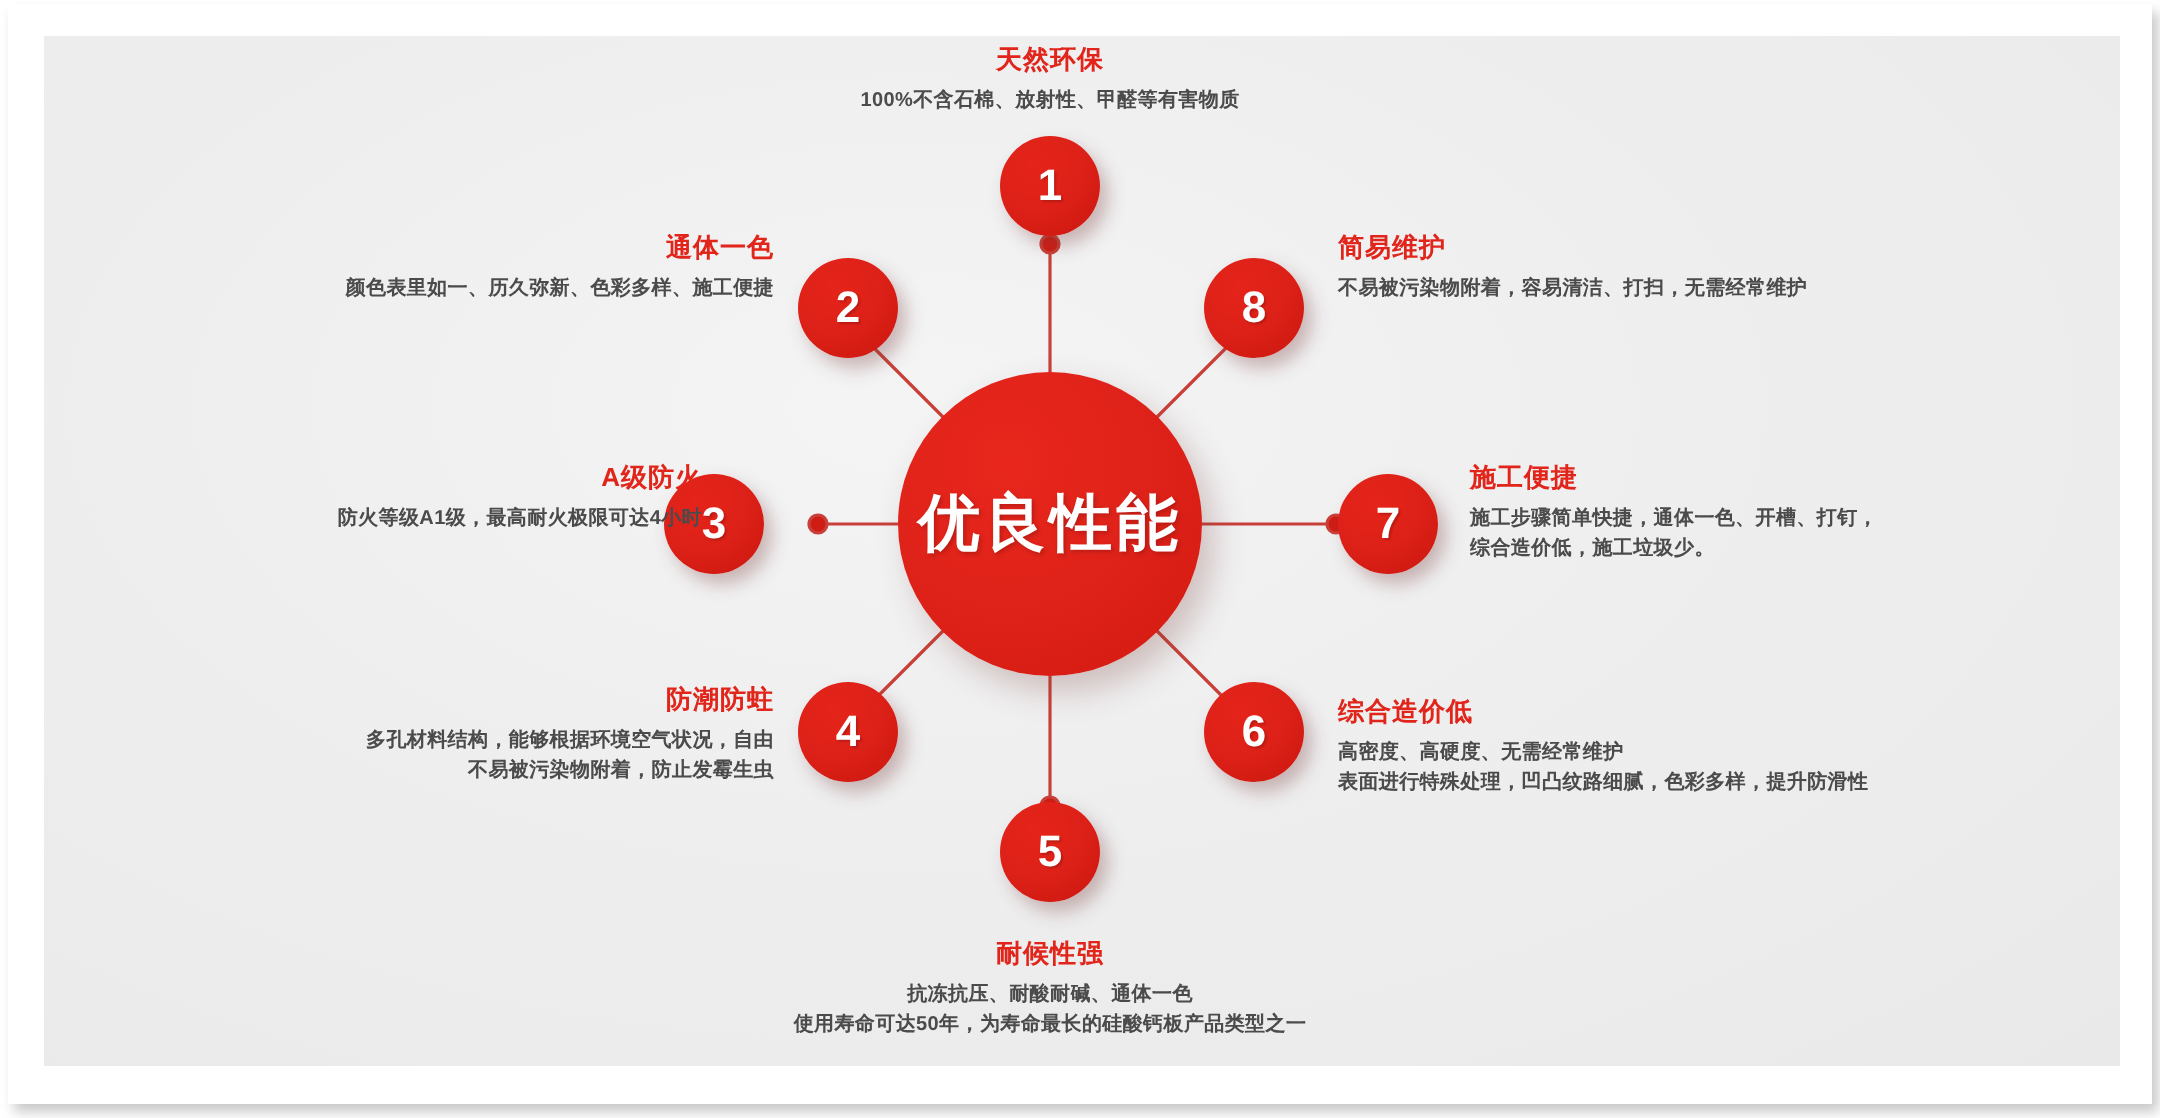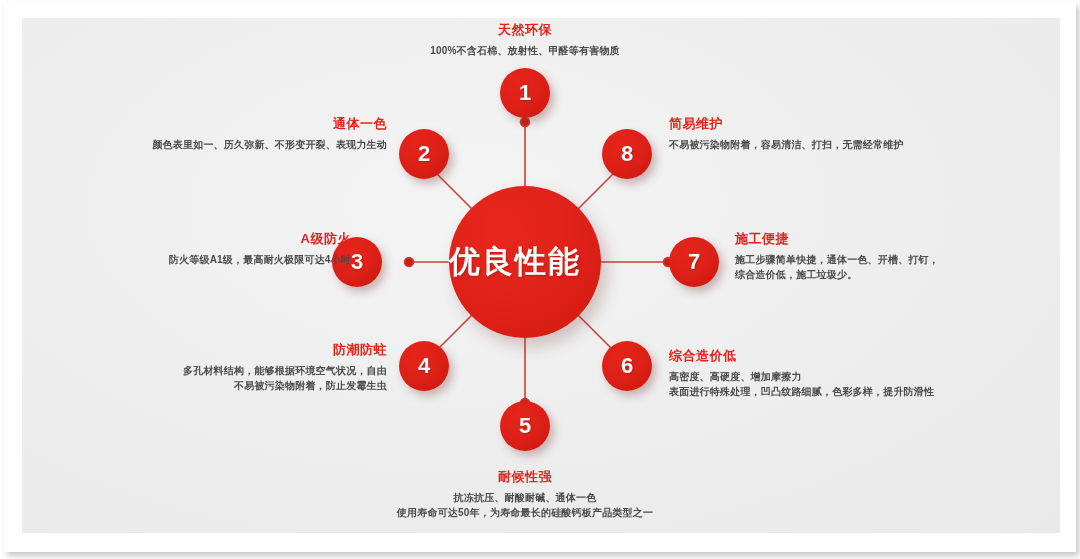--- a/index.html
+++ b/index.html
@@ -53,20 +53,21 @@
   
   .hub {
     position: absolute;
     width: 152px;
     height: 152px;
     border-radius: 50%;
     background: radial-gradient(circle at 36% 30%, #e8261c 0%, #e0231a 45%, #d21910 100%);
     box-shadow: 6px 8px 16px rgba(120,60,55,0.28);
     display: flex;
     align-items: center;
+    justify-content: center;
   }
   .hub-label {
     color: #ffffff;
     font-size: 31px;
     font-weight: bold;
     letter-spacing: 2px;
     text-shadow: 1px 1px 2px rgba(130,20,15,0.45);
     white-space: nowrap;
   }
 
@@ -162,21 +163,21 @@
     <div class="block align-center" style="left:253px; top:4px; width:500px;">
       <div class="block-title">天然环保</div>
       <div class="block-line">100%不含石棉、放射性、甲醛等有害物质</div>
     </div>
 
     <div class="node" style="left:377px; top:111px;">
       <span class="node-num">2</span>
     </div>
     <div class="block align-right" style="left:0px; top:98px; width:365px;">
       <div class="block-title">通体一色</div>
-      <div class="block-line">颜色表里如一、历久弥新、不形变开裂、表现力生动</div>
+      <div class="block-line">颜色表里如一、历久弥新、色彩多样、施工便捷</div>
     </div>
 
     <div class="node" style="left:310px; top:219px;">
       <span class="node-num">3</span>
     </div>
     <div class="block align-right" style="left:0px; top:213px; width:300px;padding-left:29px;">
       <div class="block-title">A级防火</div>
       <div class="block-line">防火等级A1级，最高耐火极限可达4小时</div>
     </div>
 
@@ -196,21 +197,21 @@
       <div class="block-title">耐候性强</div>
       <div class="block-line">抗冻抗压、耐酸耐碱、通体一色</div>
       <div class="block-line">使用寿命可达50年，为寿命最长的硅酸钙板产品类型之一</div>
     </div>
 
     <div class="node" style="left:580px; top:323px;">
       <span class="node-num">6</span>
     </div>
     <div class="block align-left" style="left:647px; top:330px; width:400px;">
       <div class="block-title">综合造价低</div>
-      <div class="block-line">高密度、高硬度、增加摩擦力</div>
+      <div class="block-line">高密度、高硬度、无需经常维护</div>
       <div class="block-line">表面进行特殊处理，凹凸纹路细腻，色彩多样，提升防滑性</div>
     </div>
 
     <div class="node" style="left:647px; top:219px;">
       <span class="node-num">7</span>
     </div>
     <div class="block align-left" style="left:713px; top:213px; width:330px;">
       <div class="block-title">施工便捷</div>
       <div class="block-line">施工步骤简单快捷，通体一色、开槽、打钉，</div>
       <div class="block-line">综合造价低，施工垃圾少。</div>

